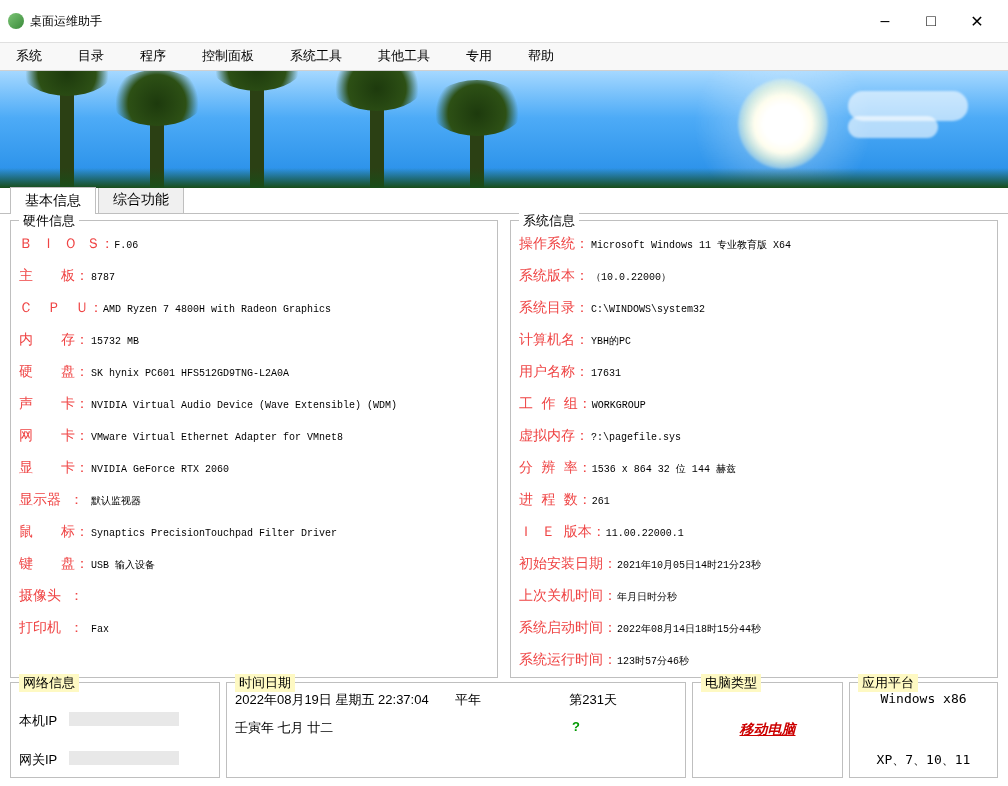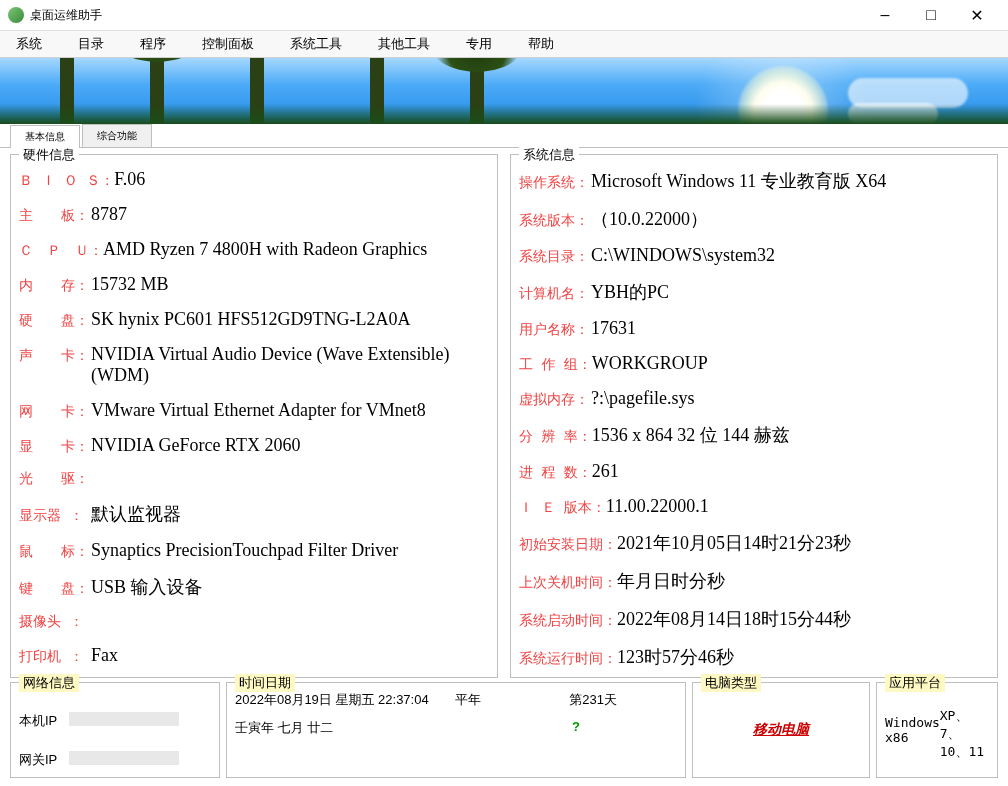--- a/index.html
+++ b/index.html
@@ -25,39 +25,39 @@
 .palm { position: absolute; bottom: -10px; width: 14px; background: #2b4014; }
 .palm::after { content:""; position:absolute; top:-28px; left:-40px; width:94px; height:56px; background: radial-gradient(circle at 50% 60%, #1d3a0d 0%, #2d5015 50%, transparent 72%); border-radius:50%; }
 .palm1 { left: 60px; height: 130px; }
 .palm2 { left: 150px; height: 100px; }
 .palm3 { left: 250px; height: 135px; }
 .palm4 { left: 370px; height: 115px; }
 .palm5 { left: 470px; height: 90px; }
 .grass { position:absolute; bottom:0; left:0; right:0; height:20px; background:linear-gradient(180deg,transparent,#194d19); }
 
 .tabbar { height: 26px; display: flex; align-items: flex-end; padding: 0 10px; background: #fff; border-bottom: 1px solid #bfbfbf; }
-.tab { padding: 4px 14px; border: 1px solid #bfbfbf; border-bottom: none; margin-right: 2px; background: #f0f0f0; font-size: 10px; }
+.tab { padding: 4px 14px; border: 1px solid #bfbfbf; border-bottom: none; margin-right: 2px; background: #f0f0f0; font-size: 14px; }
 .tab.active { background: #fff; position: relative; top: 1px; }
 
 .content { flex: 1; display: flex; gap: 12px; padding: 6px 10px 4px 10px; background: #fff; }
 .panel { flex: 1; border: 1px solid #bfbfbf; padding: 6px 8px 8px 8px; position: relative; }
 .panel-title { position: absolute; top: -9px; left: 8px; background: #fff; padding: 0 4px; font-size: 13px; }
 .row { display: flex; align-items: baseline; margin-top: 14px; }
 .row:first-of-type { margin-top: 8px; }
 .lbl { color: #ef4444; font-family: SimSun, monospace; font-size: 14px; min-width: 72px; }
 .lbl-wide { min-width: 96px; }
-.val { font-family: Liberation Serif, serif; font-size: 18px; }
+.val { font-family: Liberation Mono, monospace; font-size: 10px; }
 
 .footer { display: flex; gap: 6px; padding: 0 10px 8px 10px; background: #fff; }
 .fpanel { border: 1px solid #bfbfbf; padding: 8px; position: relative; font-size: 13px; }
 .fpanel-title { position: absolute; top: -9px; left: 8px; background: #fef9c3; padding: 0 4px; }
 .net { width: 210px; }
 .dt { width: 460px; }
-.typ { width: 178px; display: flex; align-items: center; justify-content: center; }
-.plat { flex: 1; display: flex; align-items: center; justify-content: center; }
+.typ { width: 151px; display: flex; align-items: center; justify-content: center; }
+.plat { flex: 1; display: flex; flex-direction: column; align-items: center; justify-content: space-between; }
 .net-row { display: flex; margin-top: 21px; }
 .net-lbl { width: 50px; }
 .net-val { background: #e8e8e8; width: 110px; height: 14px; }
 .dt-grid { display: grid; grid-template-columns: 220px 80px 82px; row-gap: 10px; }
 .help-icon { color: #090; font-weight: bold; text-align: center; }
 .big-red { color: #c00; font-size: 14px; font-weight: bold; font-style: italic; font-family: SimSun, serif; text-decoration: underline; }
 .mono { font-family: Consolas, SimSun, monospace; }
 </style>
 </head>
 <body>
@@ -131,24 +131,20 @@
           </div>
           <div class="row">
             <span class="lbl">网　　卡：</span>
             <span class="val">VMware Virtual Ethernet Adapter for VMnet8</span>
           </div>
           <div class="row">
             <span class="lbl">显　　卡：</span>
             <span class="val">NVIDIA GeForce RTX 2060</span>
           </div>
           <div class="row">
-            <span class="lbl">光　　驱：</span>
-            <span class="val"></span>
-          </div>
-          <div class="row">
             <span class="lbl">显示器 ：</span>
             <span class="val">默认监视器</span>
           </div>
           <div class="row">
             <span class="lbl">鼠　　标：</span>
             <span class="val">Synaptics PrecisionTouchpad Filter Driver</span>
           </div>
           <div class="row">
             <span class="lbl">键　　盘：</span>
             <span class="val">USB 输入设备</span>

